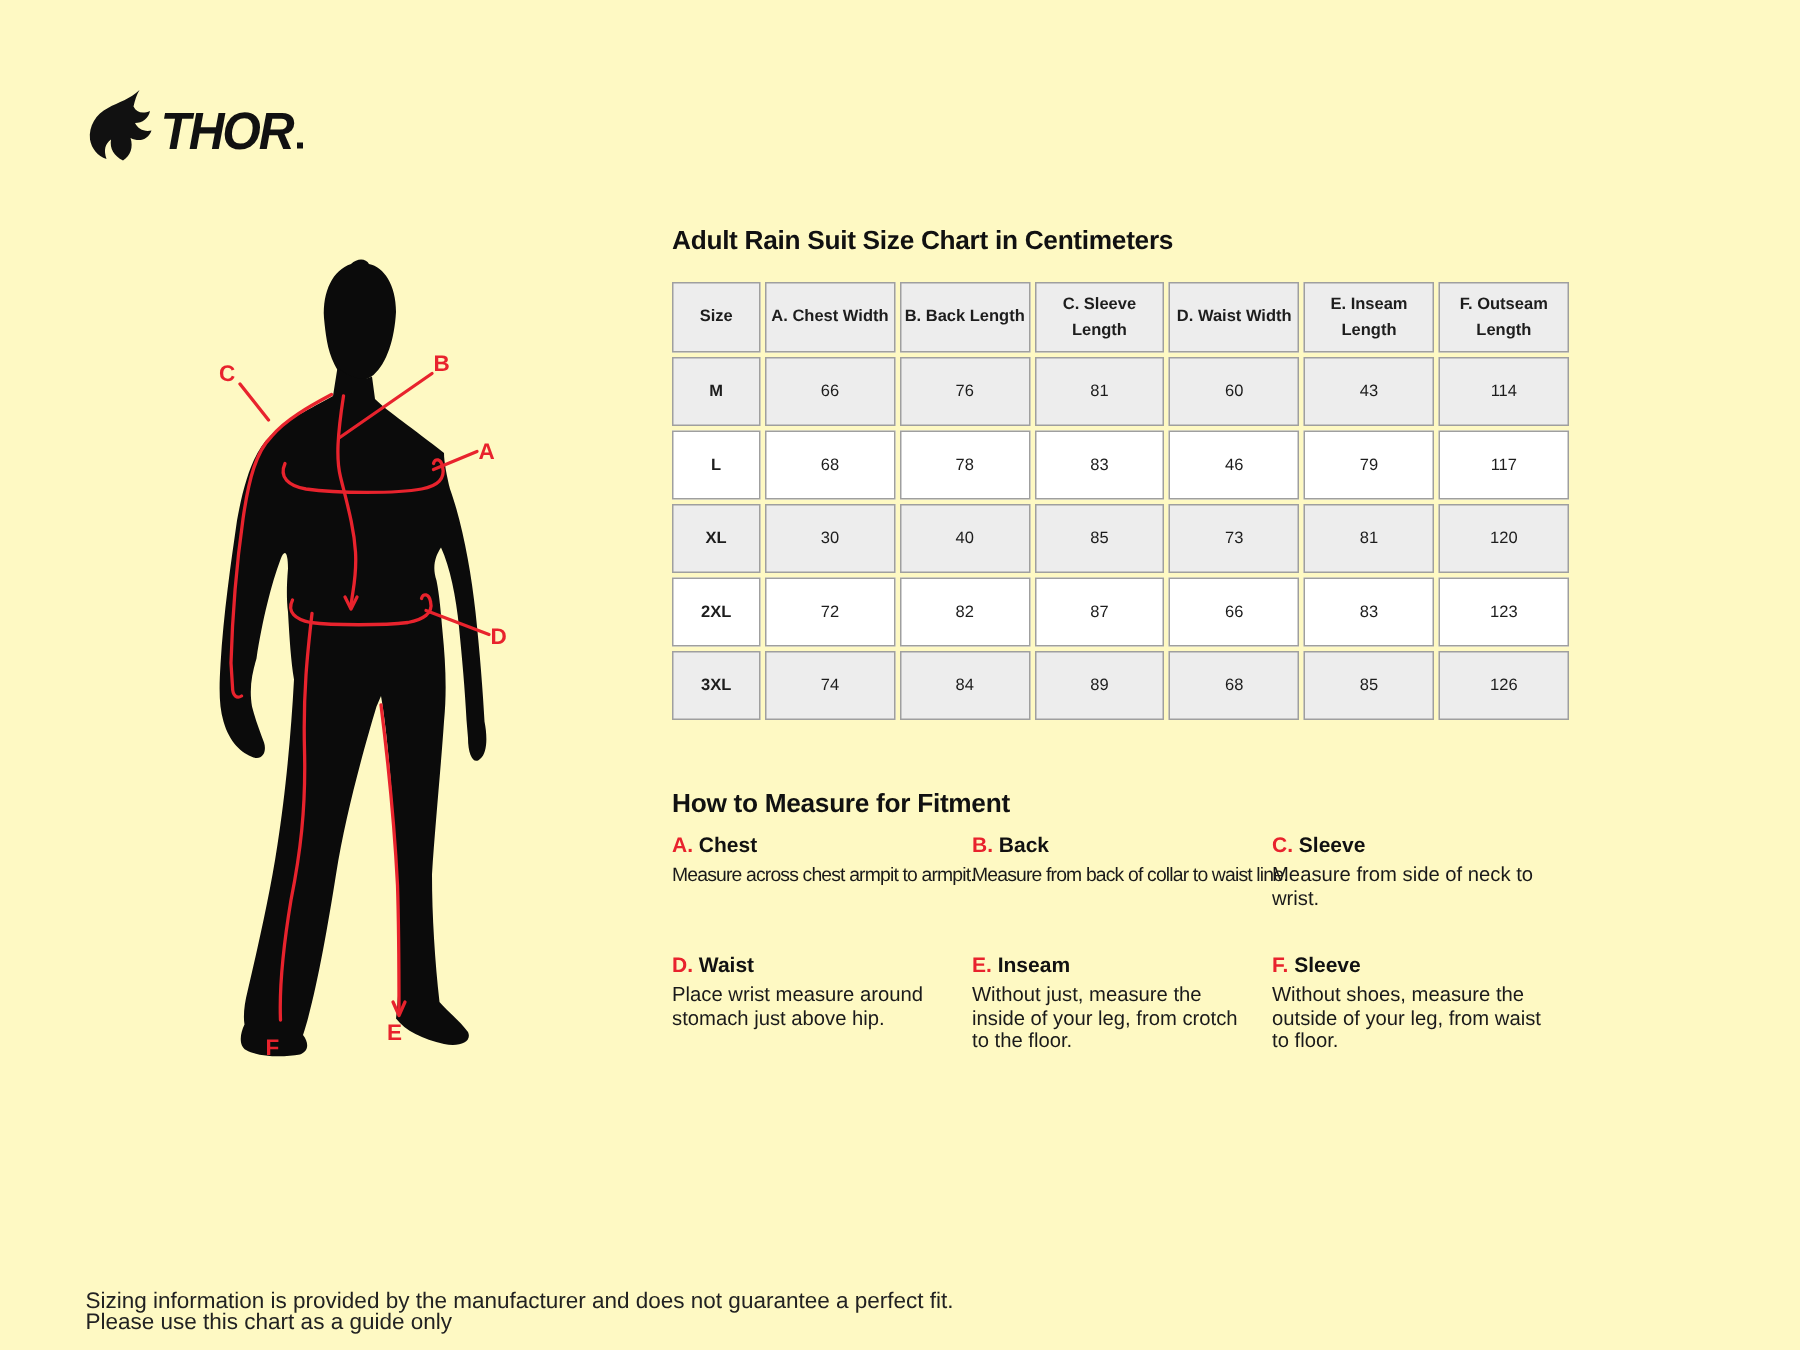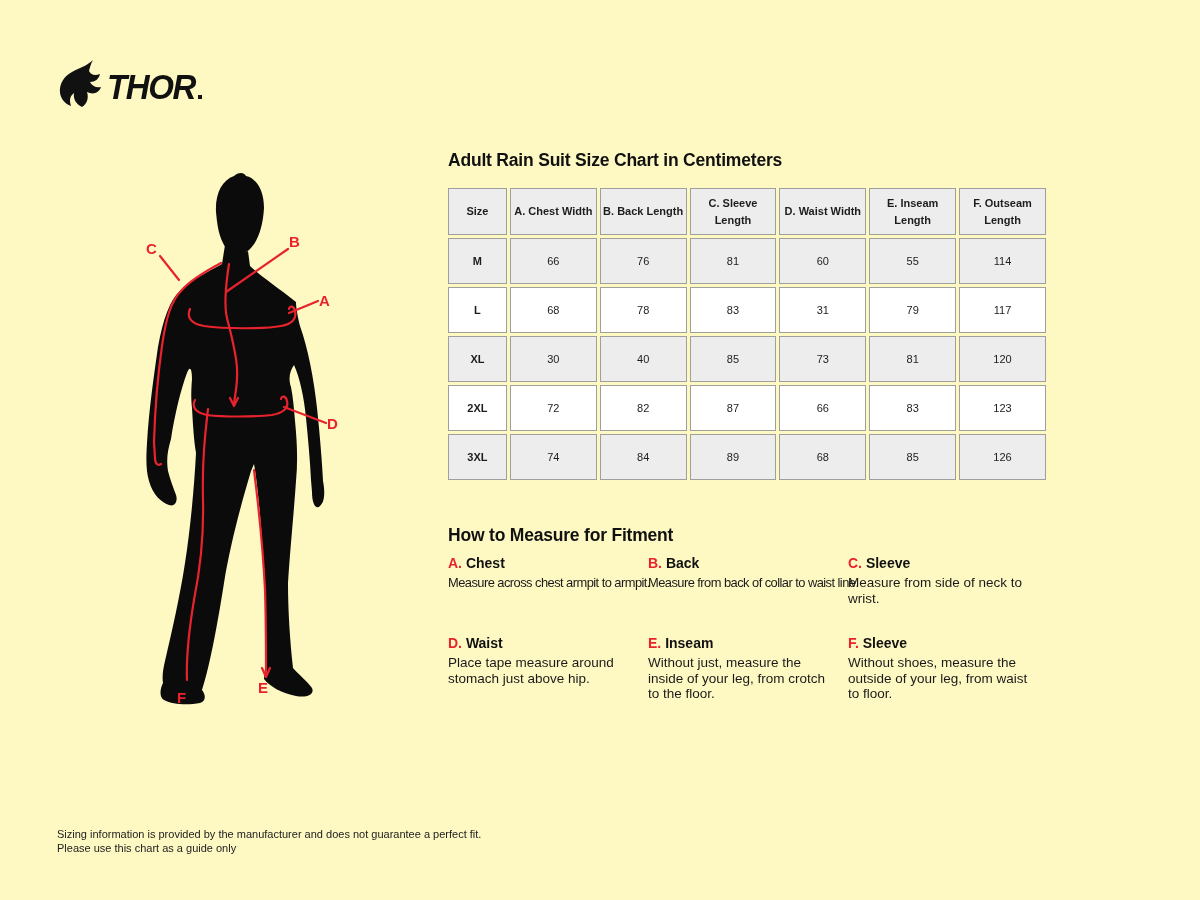--- a/index.html
+++ b/index.html
@@ -29,21 +29,21 @@
   .size-table tr.plain td { background:#ffffff; }
 
   .measure-title { margin-top:42px; }
   .measure-grid { display:grid; grid-template-columns:200px 200px 201px; row-gap:29px; margin-top:10px; }
   .measure-item { padding-right:10px; }
   .m-label { font-size:14px; font-weight:bold; color:#111; line-height:16px; }
   .m-letter { color:#e8232d; }
   .m-desc { font-size:13.5px; line-height:15.5px; margin-top:4px; color:#1a1a1a; }
   .m-desc.tight { font-size:12.9px; letter-spacing:-0.55px; white-space:nowrap; }
 
-  .footer { position:absolute; left:57px; top:827px; font-size:11px; line-height:14px; color:#222; }
+  .footer { position:absolute; left:57px; top:861px; font-size:15px; line-height:14px; color:#222; }
 
   .red-line { stroke:#e8232d; stroke-width:2.2; fill:none; stroke-linecap:round; stroke-linejoin:round; }
   .red-label { fill:#e8232d; font-weight:bold; font-size:15px; font-family:"Liberation Sans",sans-serif; }
 </style>
 </head>
 <body>
 
 <div class="page">
 
   <svg class="logo" viewBox="0 0 150 52" aria-hidden="true">
@@ -110,29 +110,29 @@
         <th class="c-val">D. Waist Width</th>
         <th class="c-val">E. Inseam Length</th>
         <th class="c-val">F. Outseam Length</th>
       </tr>
       <tr class="alt">
         <td class="c-size">M</td>
         <td>66</td>
         <td>76</td>
         <td>81</td>
         <td>60</td>
-        <td>55</td>
+        <td>43</td>
         <td>114</td>
       </tr>
       <tr class="plain">
         <td class="c-size">L</td>
         <td>68</td>
         <td>78</td>
         <td>83</td>
-        <td>31</td>
+        <td>46</td>
         <td>79</td>
         <td>117</td>
       </tr>
       <tr class="alt">
         <td class="c-size">XL</td>
         <td>30</td>
         <td>40</td>
         <td>85</td>
         <td>73</td>
         <td>81</td>
@@ -181,21 +181,21 @@
           <span class="m-letter">C.</span>
           <span>Sleeve</span>
         </div>
         <div class="m-desc">Measure from side of neck to wrist.</div>
       </div>
       <div class="measure-item">
         <div class="m-label">
           <span class="m-letter">D.</span>
           <span>Waist</span>
         </div>
-        <div class="m-desc" style="max-width:170px">Place tape measure around stomach just above hip.</div>
+        <div class="m-desc" style="max-width:170px">Place wrist measure around stomach just above hip.</div>
       </div>
       <div class="measure-item">
         <div class="m-label">
           <span class="m-letter">E.</span>
           <span>Inseam</span>
         </div>
         <div class="m-desc">Without just, measure the inside of your leg, from crotch to the floor.</div>
       </div>
       <div class="measure-item">
         <div class="m-label">

